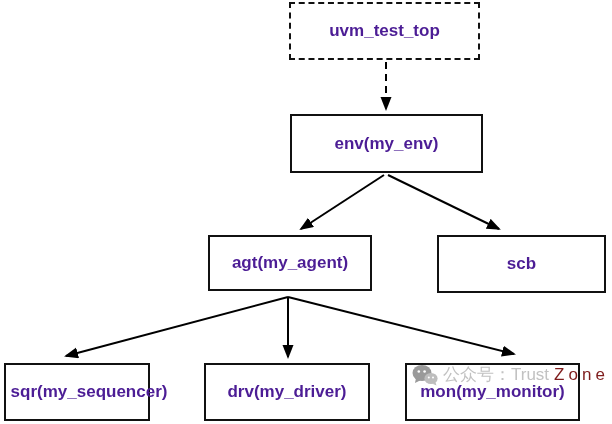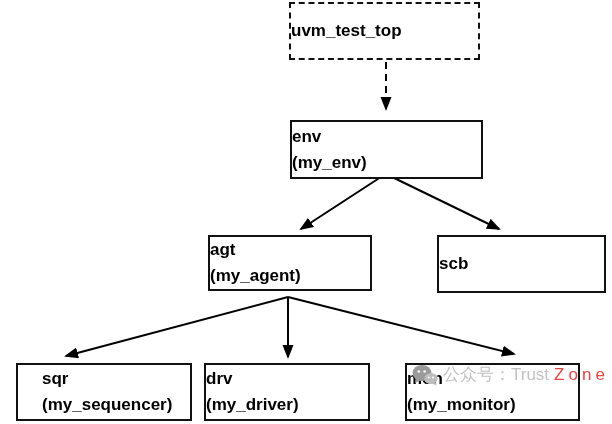--- a/index.html
+++ b/index.html
@@ -22,54 +22,54 @@
     width: 612px;
     height: 424px;
     z-index: 1;
   }
   .node {
     position: absolute;
     box-sizing: border-box;
     border: 2px solid #111111;
     background: #ffffff;
     display: flex;
-    flex-direction: column;
-    align-items: flex-start;
+    flex-direction: row;
+    align-items: center;
     justify-content: center;
     z-index: 2;
-    color: #000000;
+    color: #4c1d95;
     font-weight: 700;
     font-size: 17px;
     line-height: 26px;
     text-align: center;
     white-space: nowrap;
   }
   .node.dashed { border-style: dashed; }
   #node-uvm-test-top { left: 289px; top: 2px;   width: 191px; height: 58px; }
-  #node-env          { left: 290px; top: 120px; width: 193px; height: 59px; }
+  #node-env          { left: 290px; top: 114px; width: 193px; height: 59px; }
   #node-agt          { left: 208px; top: 235px; width: 164px; height: 56px; }
   #node-scb          { left: 437px; top: 235px; width: 169px; height: 58px; }
-  #node-sqr          { left: 16px;   top: 363px; width: 176px; height: 58px; padding-left: 24px; }
+  #node-sqr          { left: 4px;   top: 363px; width: 146px; height: 58px; padding-left: 24px; }
   #node-drv          { left: 204px; top: 363px; width: 166px; height: 58px; }
   #node-mon          { left: 405px; top: 363px; width: 175px; height: 58px; }
   #watermark {
     position: absolute;
     left: 412px;
     top: 363px;
     z-index: 3;
     display: flex;
     align-items: center;
     gap: 5px;
     font-size: 17px;
     color: #c2c2c2;
     white-space: nowrap;
     pointer-events: none;
   }
   #watermark .suffix {
-    color: #ef4444;
+    color: #7f1d1d;
     letter-spacing: 4px;
   }
 </style>
 </head>
 <body>
 
 <div id="canvas">
 
   <svg id="edges" xmlns="http://www.w3.org/2000/svg" width="612" height="424" viewBox="0 0 612 424">
     <defs>

